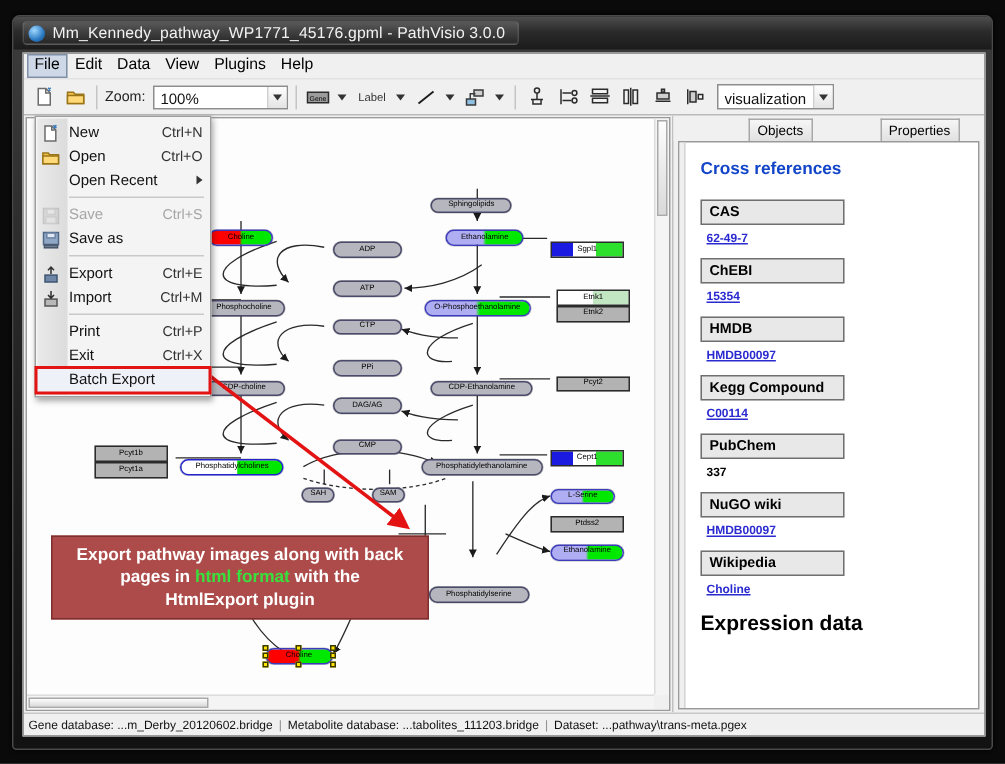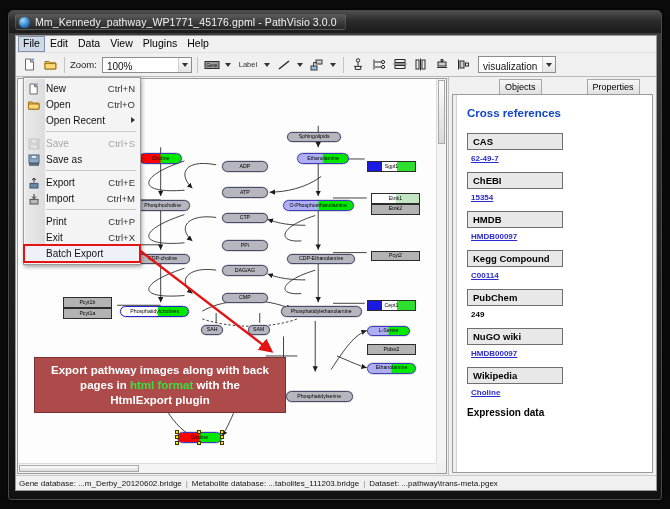--- a/index.html
+++ b/index.html
@@ -184,21 +184,21 @@
     font-size: 9.5px; font-weight: bold; color:#000;
     padding: 2px 4px 2px 5px;
     width: 96px;
   }
   .xref-val {
     font-size: 8px; margin: 4px 0 0 4px;
     color: #2a2ad0; text-decoration: underline; font-weight: bold;
   }
   .xref-val.plain { color:#000; text-decoration:none; }
   .bp-expr {
-    font-size:10px; font-weight:bold; color:#000;
+    font-size:14px; font-weight:bold; color:#000;
     margin: 10px 0 0 4px;
   }
   
   #statusbar {
     height: 15px; flex:none;
     background:#f0f0f0; border-top:1px solid #c8c8c8;
     display:flex; align-items:center;
     font-size: 8px; color:#111;
     padding-left: 3px; overflow:hidden; white-space:nowrap;
   }
@@ -644,21 +644,21 @@
                 <div class="xref-block">
                   <div class="xref-head">HMDB</div>
                   <div class="xref-val">HMDB00097</div>
                 </div>
                 <div class="xref-block">
                   <div class="xref-head">Kegg Compound</div>
                   <div class="xref-val">C00114</div>
                 </div>
                 <div class="xref-block">
                   <div class="xref-head">PubChem</div>
-                  <div class="xref-val plain">249</div>
+                  <div class="xref-val plain">337</div>
                 </div>
                 <div class="xref-block">
                   <div class="xref-head">NuGO wiki</div>
                   <div class="xref-val">HMDB00097</div>
                 </div>
                 <div class="xref-block">
                   <div class="xref-head">Wikipedia</div>
                   <div class="xref-val">Choline</div>
                 </div>
               </div>

